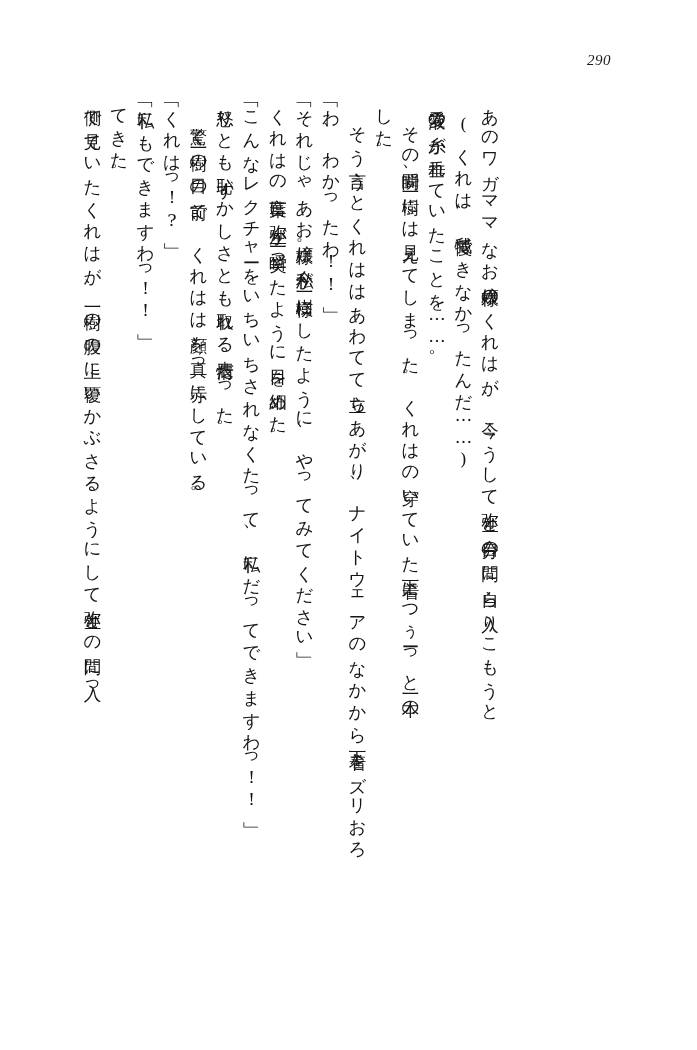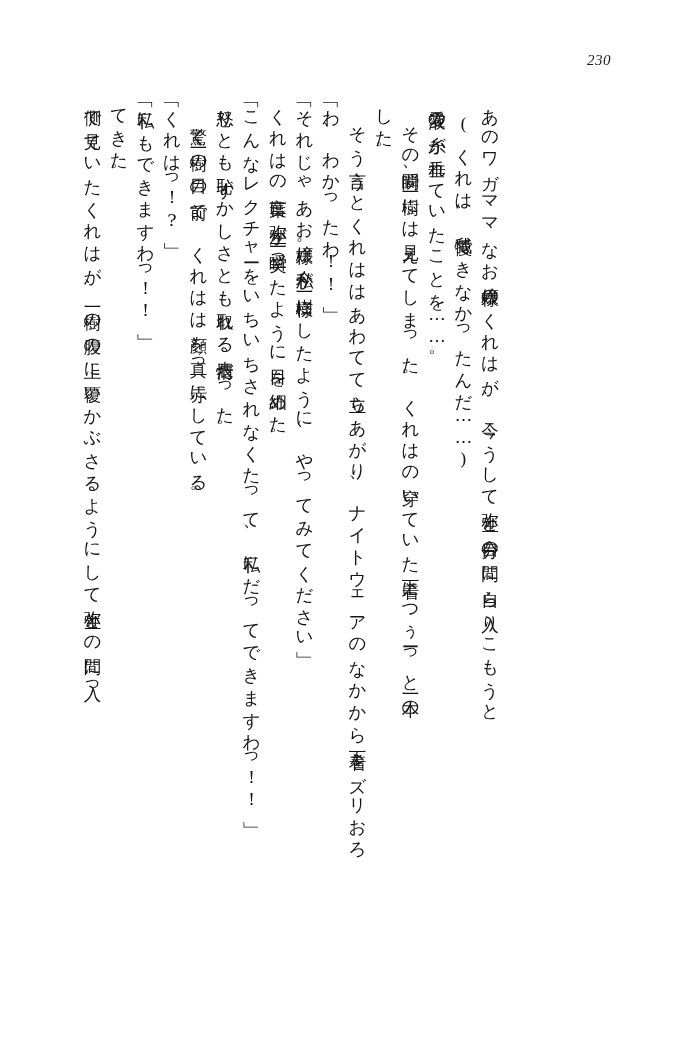--- a/index.html
+++ b/index.html
@@ -55,21 +55,21 @@
     font-feature-settings: "vert" 1;
   }
   .vline.indent {
     padding-top: 18px;
   }
 </style>
 </head>
 <body>
 
 <div class="page">
-  <div class="page-number">230</div>
+  <div class="page-number">290</div>
   <div class="text-block">
     <div class="vline">側で見ていたくれはが、一樹の腹の上に覆いかぶさるようにして弥生との間に入っ</div>
     <div class="vline">てきた。</div>
     <div class="vline">「私にもできますわっ!!」</div>
     <div class="vline">「くれはっ!?」</div>
     <div class="vline indent">驚く一樹の目の前で、くれはは顔を真っ赤にしている。</div>
     <div class="vline">怒りとも恥ずかしさとも取れる表情だった。</div>
     <div class="vline">「こんなレクチャーをいちいちされなくたって、私にだってできますわっ!!」</div>
     <div class="vline">くれはの言葉に弥生が一瞬笑ったように目を細めた。</div>
     <div class="vline">「それじゃあお嬢様。今私が一樹様にしたように、やってみてください」</div>

